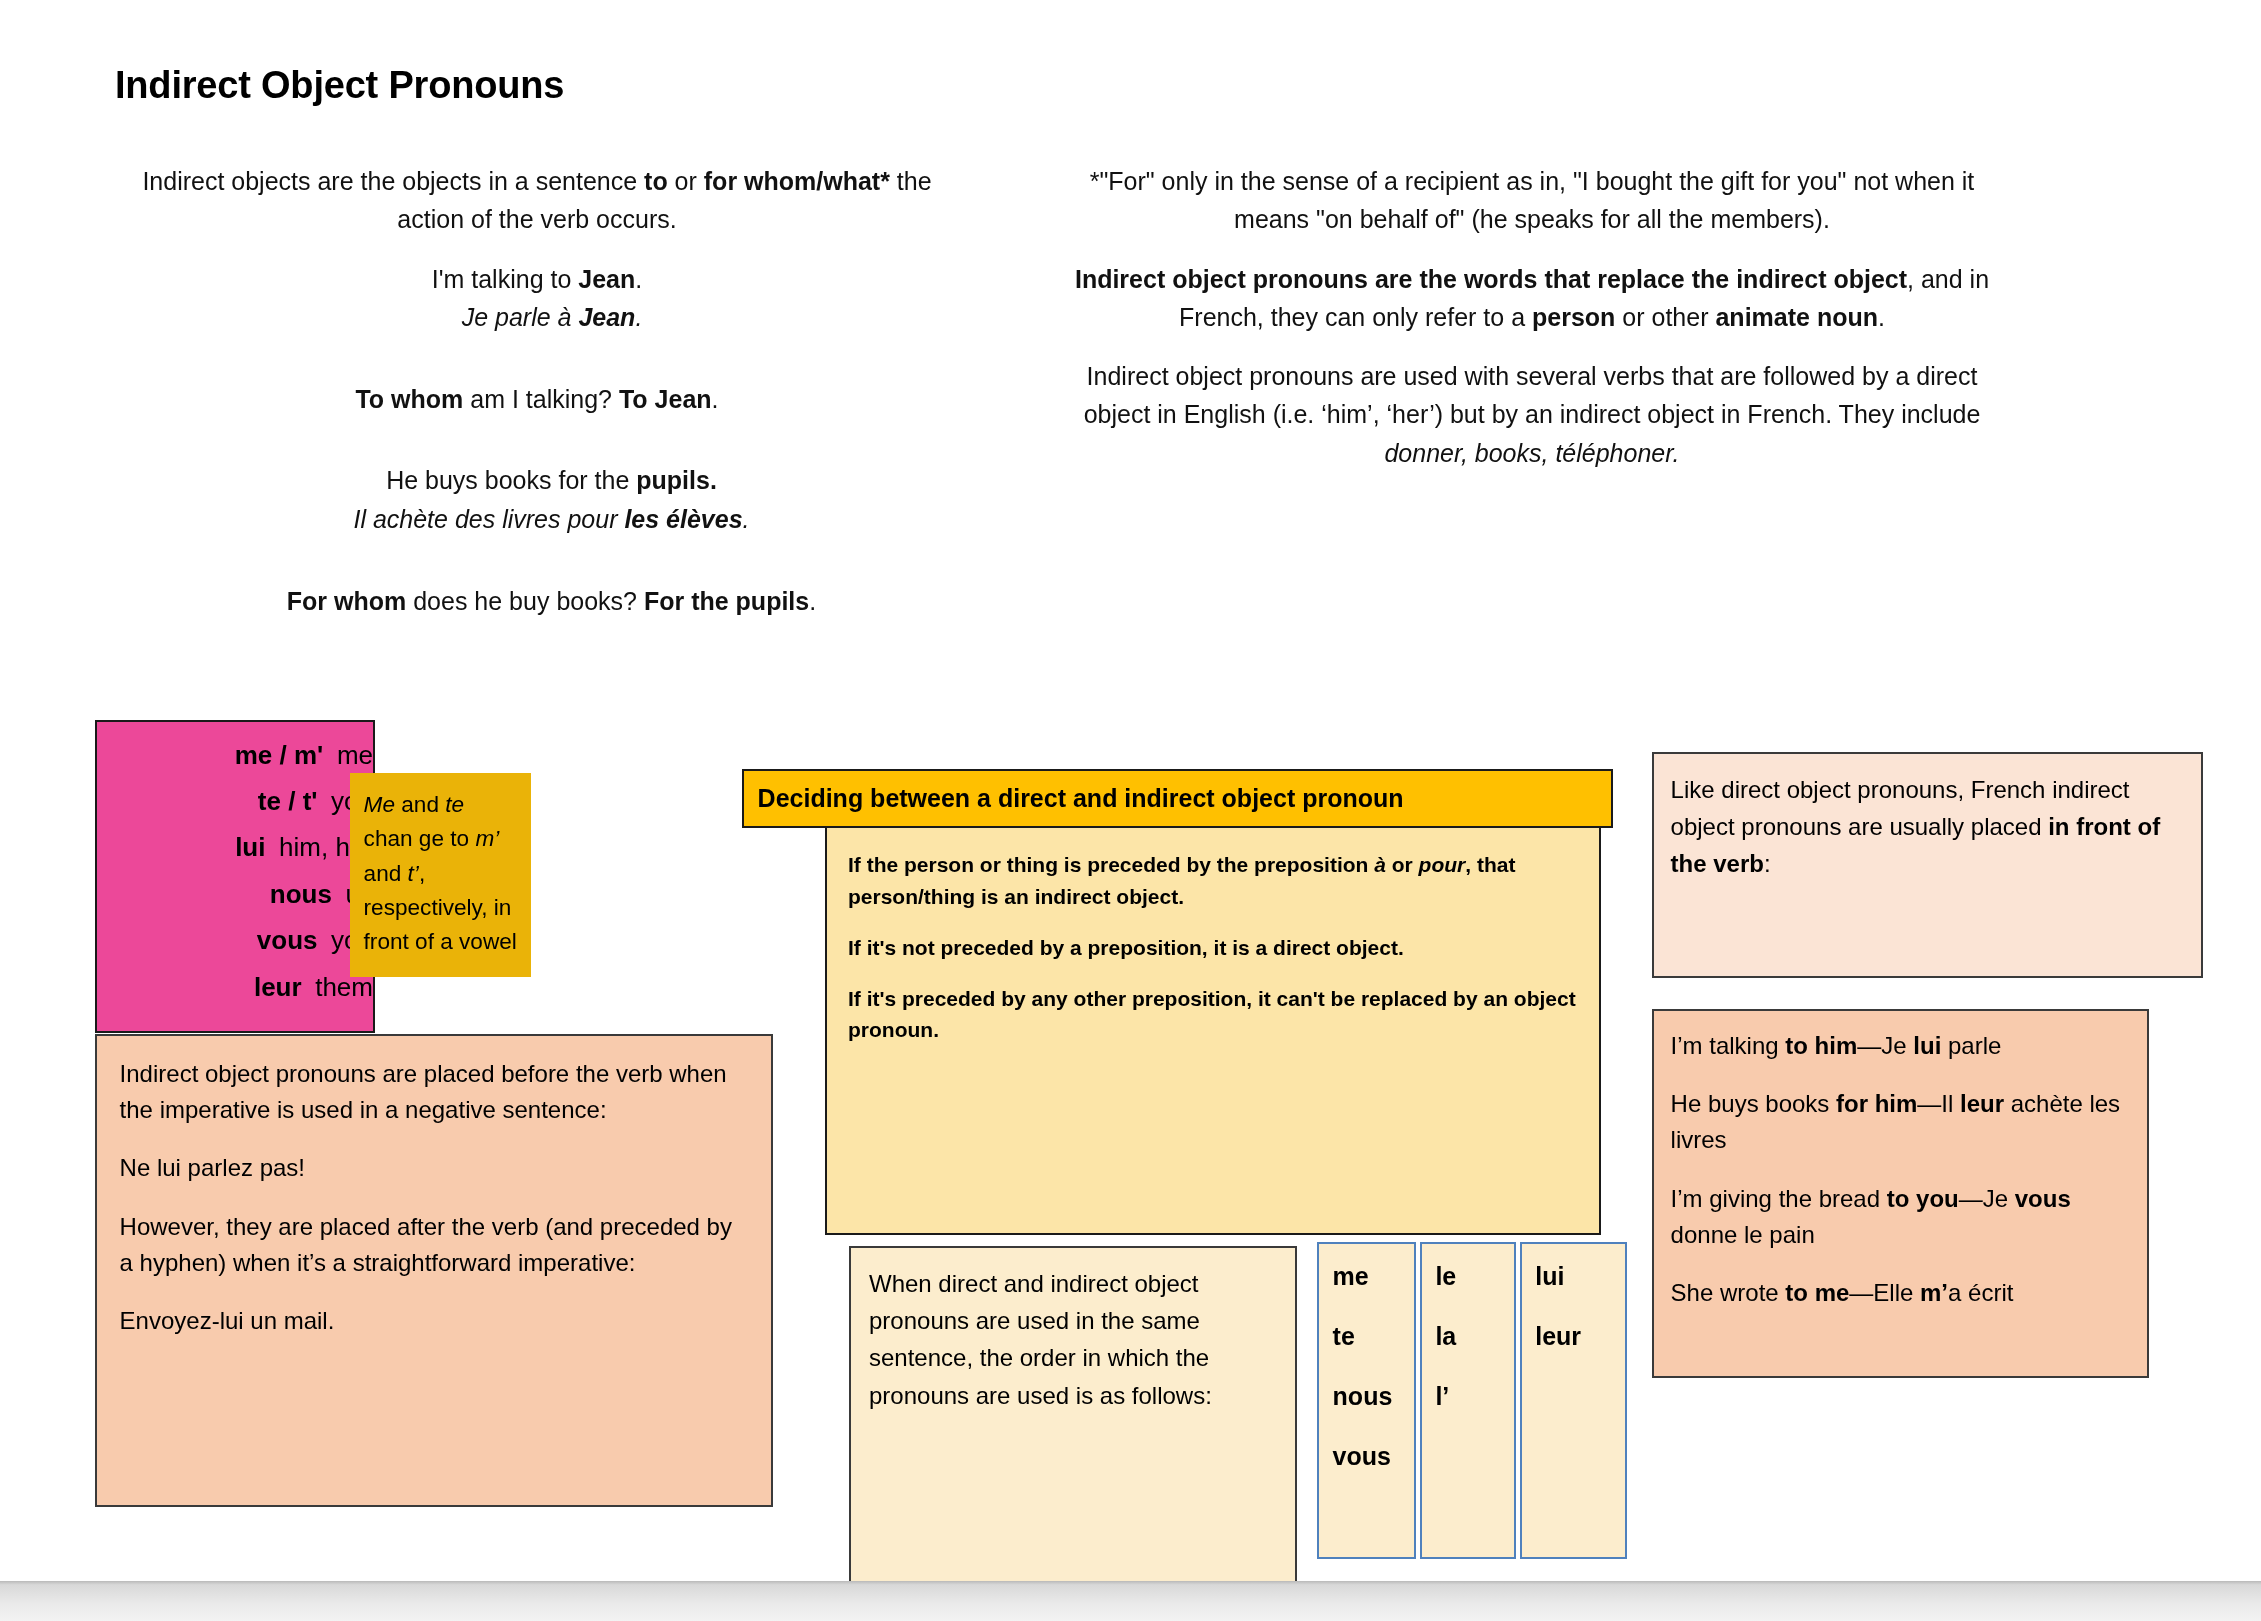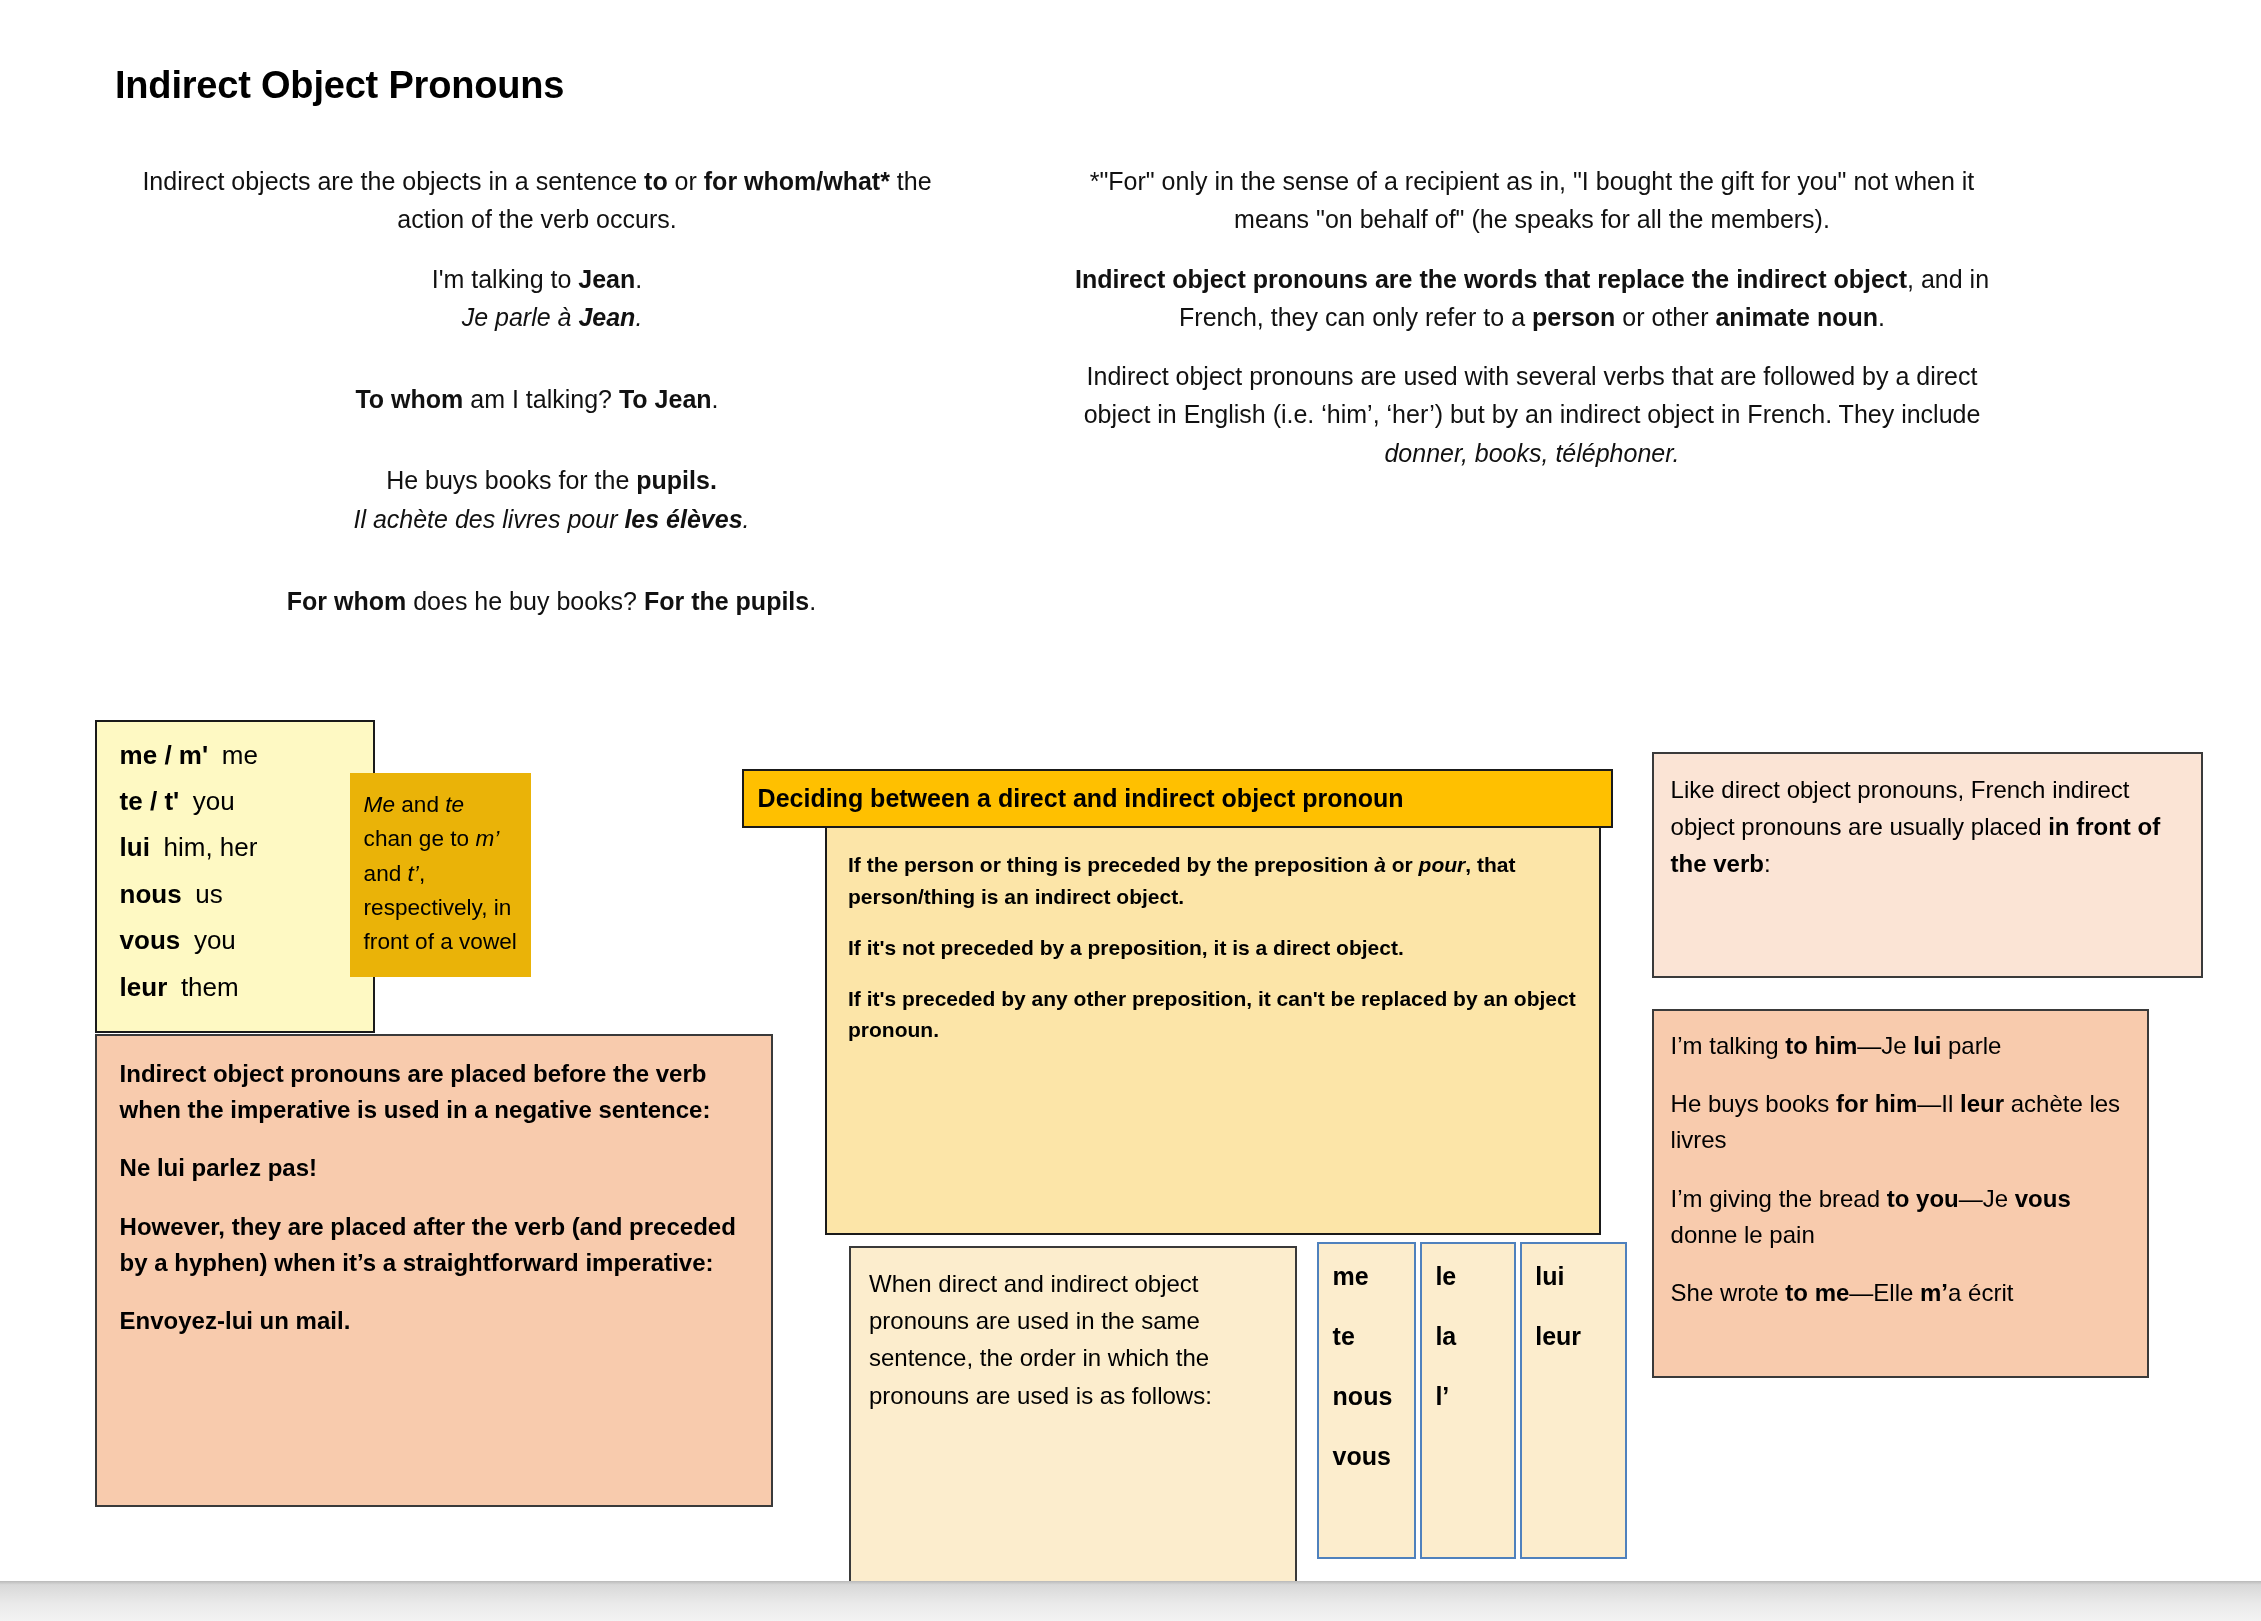--- a/index.html
+++ b/index.html
@@ -62,23 +62,24 @@
   }
   .box p { margin: 0 0 19.6px 0; }
   .box p:last-child { margin-bottom: 0; }
 
   
   .gold-box {
     left: 95px;
     top: 720px;
     width: 280px;
     height: 313px;
-    background: #fef9c3;
+    background: #ec4899;
     border: 2.3px solid #1a1a1a;
     padding: 19.6px 0 0 22.6px;
+    text-align: right;
   }
   .pronoun-row {
     font-size: 26px;
     line-height: 1.0;
     margin-bottom: 20.4px;
     white-space: nowrap;
   }
   .pronoun-row .fr { font-weight: bold; }
   .pronoun-row .en { font-weight: normal; margin-left: 13.6px; }
 
@@ -98,21 +99,21 @@
   .salmon-box {
     left: 95px;
     top: 1034px;
     width: 678px;
     height: 473px;
     background: #F8CBAD;
     border: 2.3px solid #3a3a3a;
     padding: 19.6px 21px 0 22.6px;
   }
   .salmon-box .inner { font-size: 24px; line-height: 1.5; }
-  .salmon-box p { margin-bottom: 22.6px; font-weight: bold; }
+  .salmon-box p { margin-bottom: 22.6px; }
 
   
   .decide-header {
     left: 742px;
     top: 769px;
     width: 871px;
     height: 59px;
     background: #FFC000;
     border: 2.3px solid #1a1a1a;
     display: flex;

